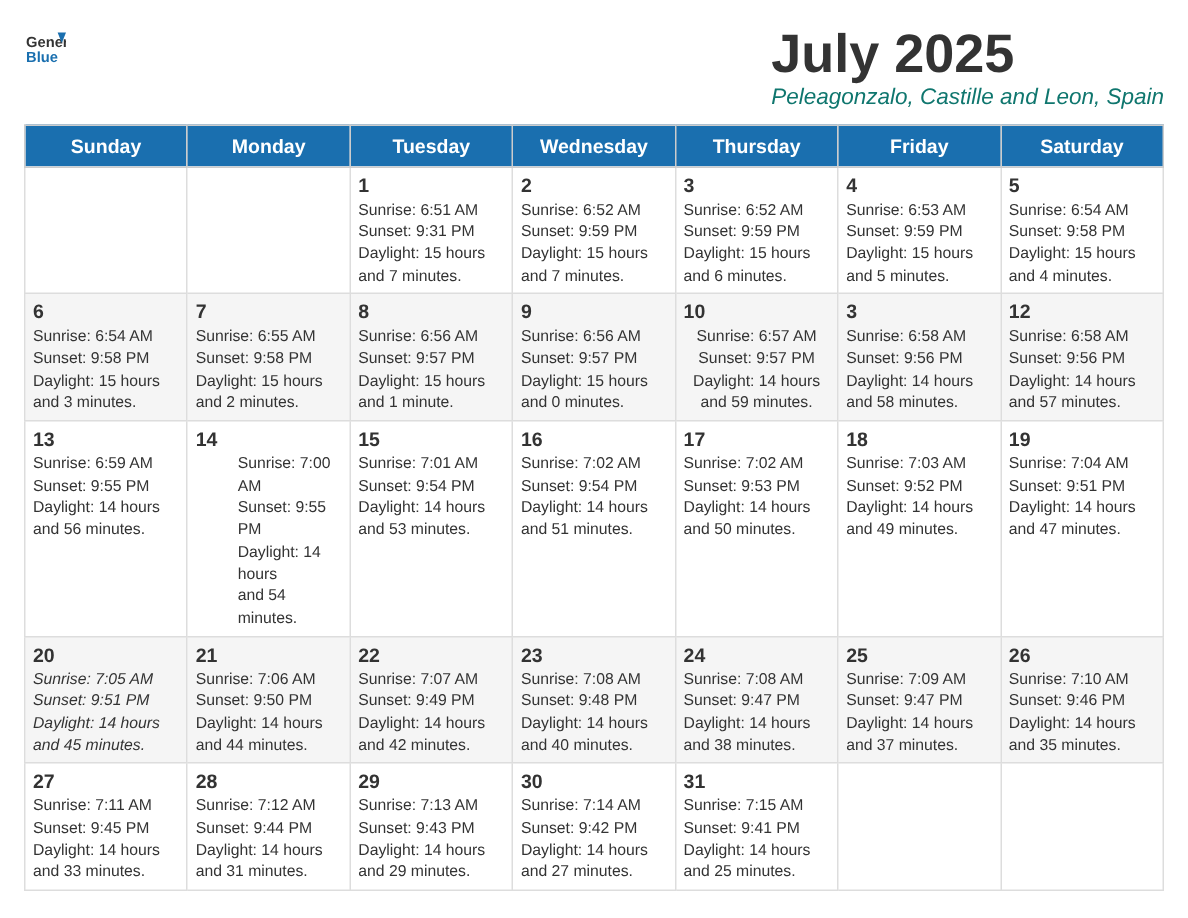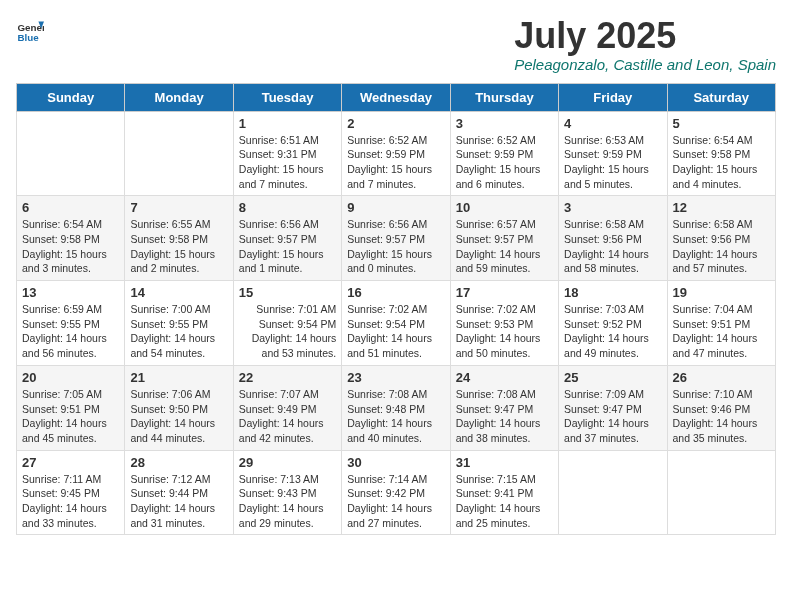--- a/index.html
+++ b/index.html
@@ -172,21 +172,21 @@
         </td>
         <td>
           <div class="day-number">9</div>
           <div class="day-info" style="white-space: pre-line;">Sunrise: 6:56 AM
 Sunset: 9:57 PM
 Daylight: 15 hours
 and 0 minutes.</div>
         </td>
         <td>
           <div class="day-number">10</div>
-          <div class="day-info" style="white-space: pre-line;">Sunrise: 6:57 AM
+          <div class="day-info" style="white-space: pre-line; text-align: center;">Sunrise: 6:57 AM
 Sunset: 9:57 PM
 Daylight: 14 hours
 and 59 minutes.</div>
         </td>
         <td>
           <div class="day-number">3</div>
           <div class="day-info" style="white-space: pre-line;">Sunrise: 6:58 AM
 Sunset: 9:56 PM
 Daylight: 14 hours
 and 58 minutes.</div>
@@ -202,28 +202,28 @@
       <tr>
         <td>
           <div class="day-number">13</div>
           <div class="day-info" style="white-space: pre-line;">Sunrise: 6:59 AM
 Sunset: 9:55 PM
 Daylight: 14 hours
 and 56 minutes.</div>
         </td>
         <td>
           <div class="day-number">14</div>
-          <div class="day-info" style="white-space: pre-line;">Sunrise: 7:00 AM
+          <div class="day-info" style="white-space: pre-line; margin-left: 28px;">Sunrise: 7:00 AM
 Sunset: 9:55 PM
 Daylight: 14 hours
 and 54 minutes.</div>
         </td>
         <td>
           <div class="day-number">15</div>
-          <div class="day-info" style="white-space: pre-line; text-align: right;">Sunrise: 7:01 AM
+          <div class="day-info" style="white-space: pre-line;">Sunrise: 7:01 AM
 Sunset: 9:54 PM
 Daylight: 14 hours
 and 53 minutes.</div>
         </td>
         <td>
           <div class="day-number">16</div>
           <div class="day-info" style="white-space: pre-line;">Sunrise: 7:02 AM
 Sunset: 9:54 PM
 Daylight: 14 hours
 and 51 minutes.</div>
@@ -246,21 +246,21 @@
           <div class="day-number">19</div>
           <div class="day-info" style="white-space: pre-line;">Sunrise: 7:04 AM
 Sunset: 9:51 PM
 Daylight: 14 hours
 and 47 minutes.</div>
         </td>
       </tr>
       <tr>
         <td>
           <div class="day-number">20</div>
-          <div class="day-info" style="white-space: pre-line;">Sunrise: 7:05 AM
+          <div class="day-info" style="white-space: pre-line; font-style: italic;">Sunrise: 7:05 AM
 Sunset: 9:51 PM
 Daylight: 14 hours
 and 45 minutes.</div>
         </td>
         <td>
           <div class="day-number">21</div>
           <div class="day-info" style="white-space: pre-line;">Sunrise: 7:06 AM
 Sunset: 9:50 PM
 Daylight: 14 hours
 and 44 minutes.</div>

